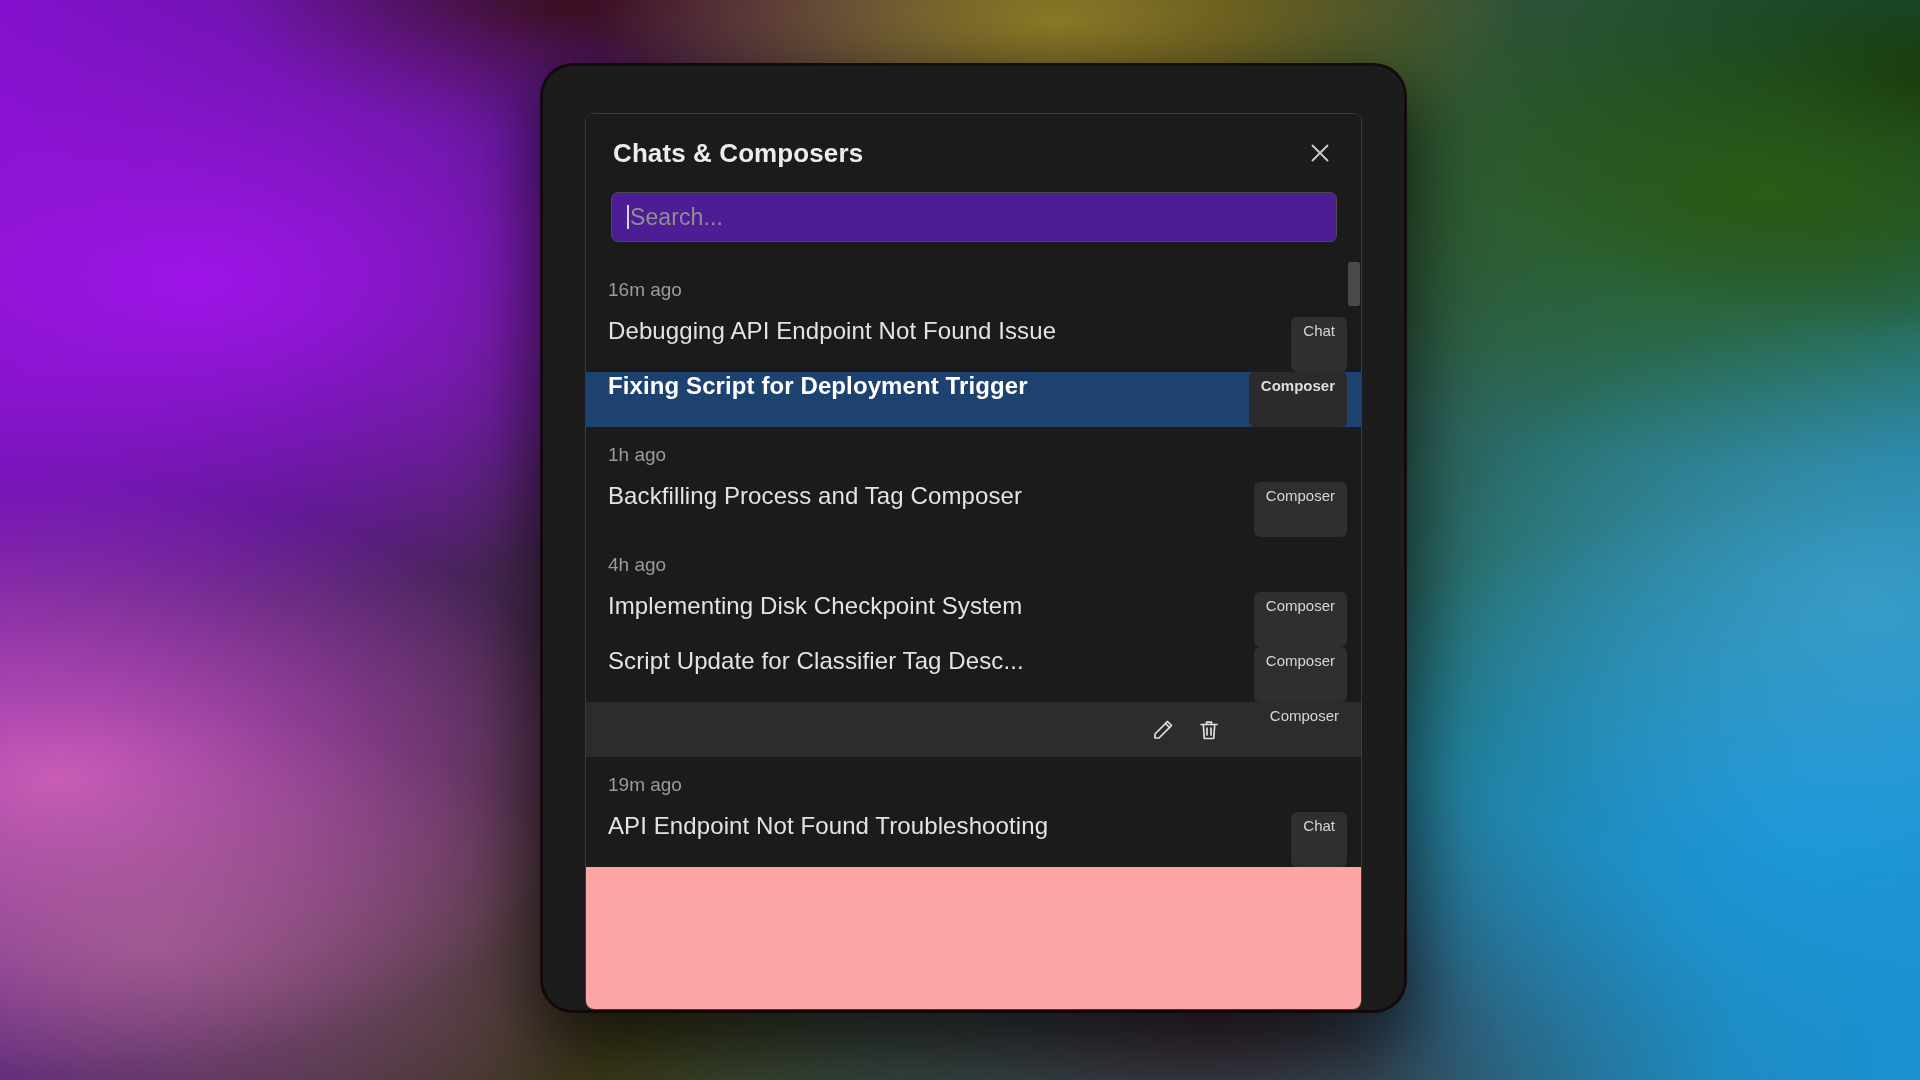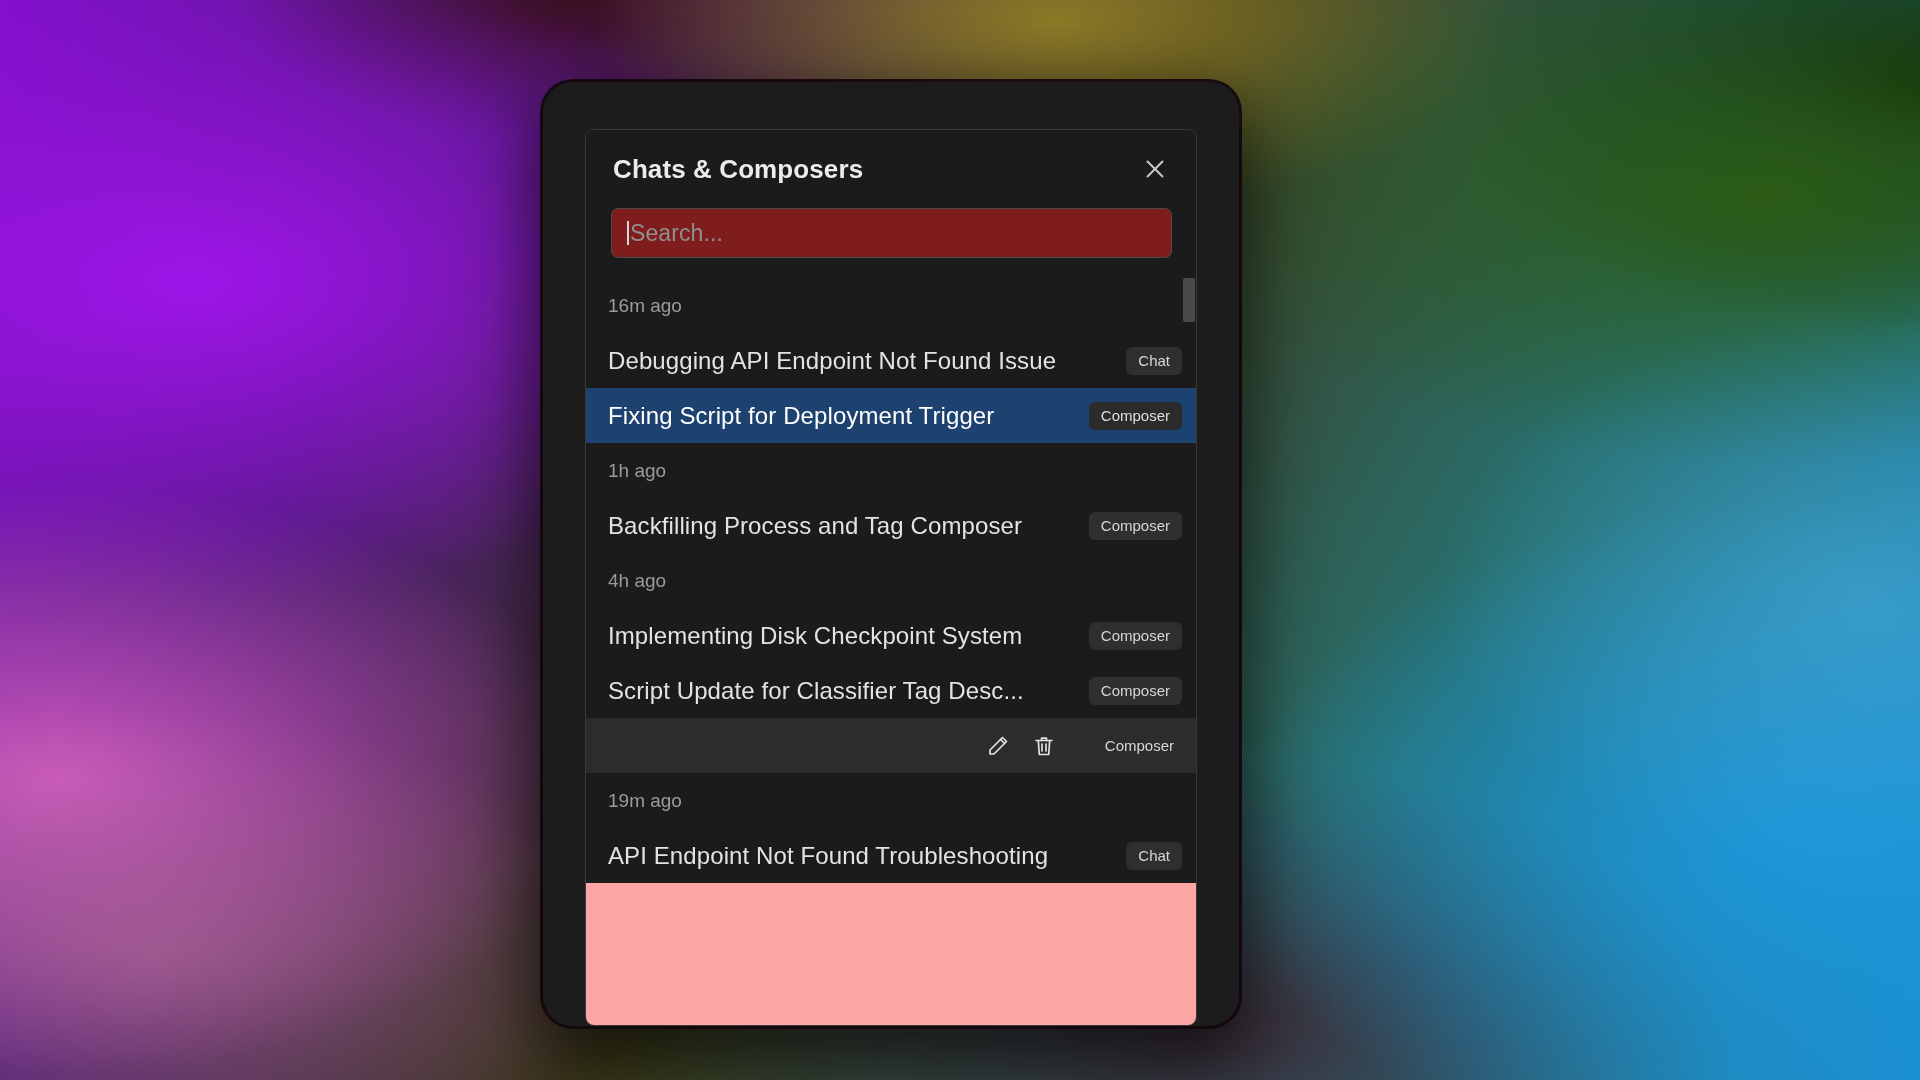--- a/index.html
+++ b/index.html
@@ -26,28 +26,27 @@
   }
   #desktop::after {
     content:""; position:absolute; inset:0;
     background:
       radial-gradient(ellipse 38% 34% at 8% 88%, rgba(186,120,150,.55) 0%, rgba(186,120,150,0) 65%),
       radial-gradient(ellipse 34% 40% at 97% 55%, rgba(90,180,220,.45) 0%, rgba(90,180,220,0) 65%);
   }
 
   
   #window {
-    position:absolute; left:543px; top:66px; width:696px; height:944px;
+    position:absolute; left:543px; top:66px; width:861px; height:944px;
     background:#1c1c1c;
     border-radius:30px;
     box-shadow:
       0 0 0 3px rgba(18,6,12,.92),
       0 28px 70px 10px rgba(0,0,0,.62);
     overflow:hidden;
-    margin-top:16px;
   }
 
   
   #panel {
     position:absolute; left:42px; top:47px; right:42px; bottom:0;
     background:#1b1b1b;
     border:1px solid #3a3a3a;
     border-radius:9px;
     overflow:hidden;
     display:flex; flex-direction:column;
@@ -67,21 +66,21 @@
     width:34px; height:34px; display:flex; align-items:center; justify-content:center;
     color:#c9c9c9; cursor:pointer; border-radius:5px;
   }
   .close-btn svg { display:block; }
 
   
   .search-wrap { padding:0 24px 0 25px; flex:0 0 auto; }
   .search-box {
     position:relative;
     height:50px;
-    background:#7f1d1d;
+    background:#4c1d95;
     border:1px solid #4b4b4b;
     border-radius:7px;
     display:flex; align-items:center;
     padding-left:15px;
   }
   .caret {
     width:2px; height:24px; background:#d8d8d8; flex:0 0 2px; margin-right:1px;
   }
   .search-placeholder {
     font-size:23px; color:#8f8f8f; letter-spacing:.1px;
@@ -97,21 +96,21 @@
   }
   .list-inner { position:relative; }
 
   .group-label {
     font-size:19px; color:#9b9b9b;
     padding:17px 0 16px 22px;
     background:#1b1b1b;
   }
 
   .row {
-    display:flex; align-items:center;
+    display:flex; 
     height:55px;
     padding:0 14px 0 22px;
     background:#1b1b1b;
     cursor:pointer;
     gap:28px;
   }
   .row .row-title {
     font-size:24px; color:#e3e3e3; white-space:nowrap; overflow:hidden;
     text-overflow:ellipsis; flex:0 1 auto; letter-spacing:.1px;
   }
@@ -121,21 +120,21 @@
     flex:0 0 auto;
     font-size:15px; color:#d6d6d6;
     background:#2f2f2f;
     border-radius:6px;
     padding:6px 12px 7px;
     line-height:1;
     white-space:nowrap;
   }
 
   
-  .row.selected { background:#1d4270; }
+  .row.selected { background:#1d4270;font-weight:bold; }
   .row.selected .row-title { color:#ffffff; }
   .row.selected .badge { background:#2b2b2b; color:#dedede; }
 
   
   .row.hovered { background:#2c2c2c; }
   .row.hovered .badge { background:transparent; padding-right:8px; }
 
   .row-actions { display:flex; align-items:center; gap:20px; flex:0 0 auto; margin-right:8px; }
   .icon-btn {
     width:26px; height:26px; display:flex; align-items:center; justify-content:center;

